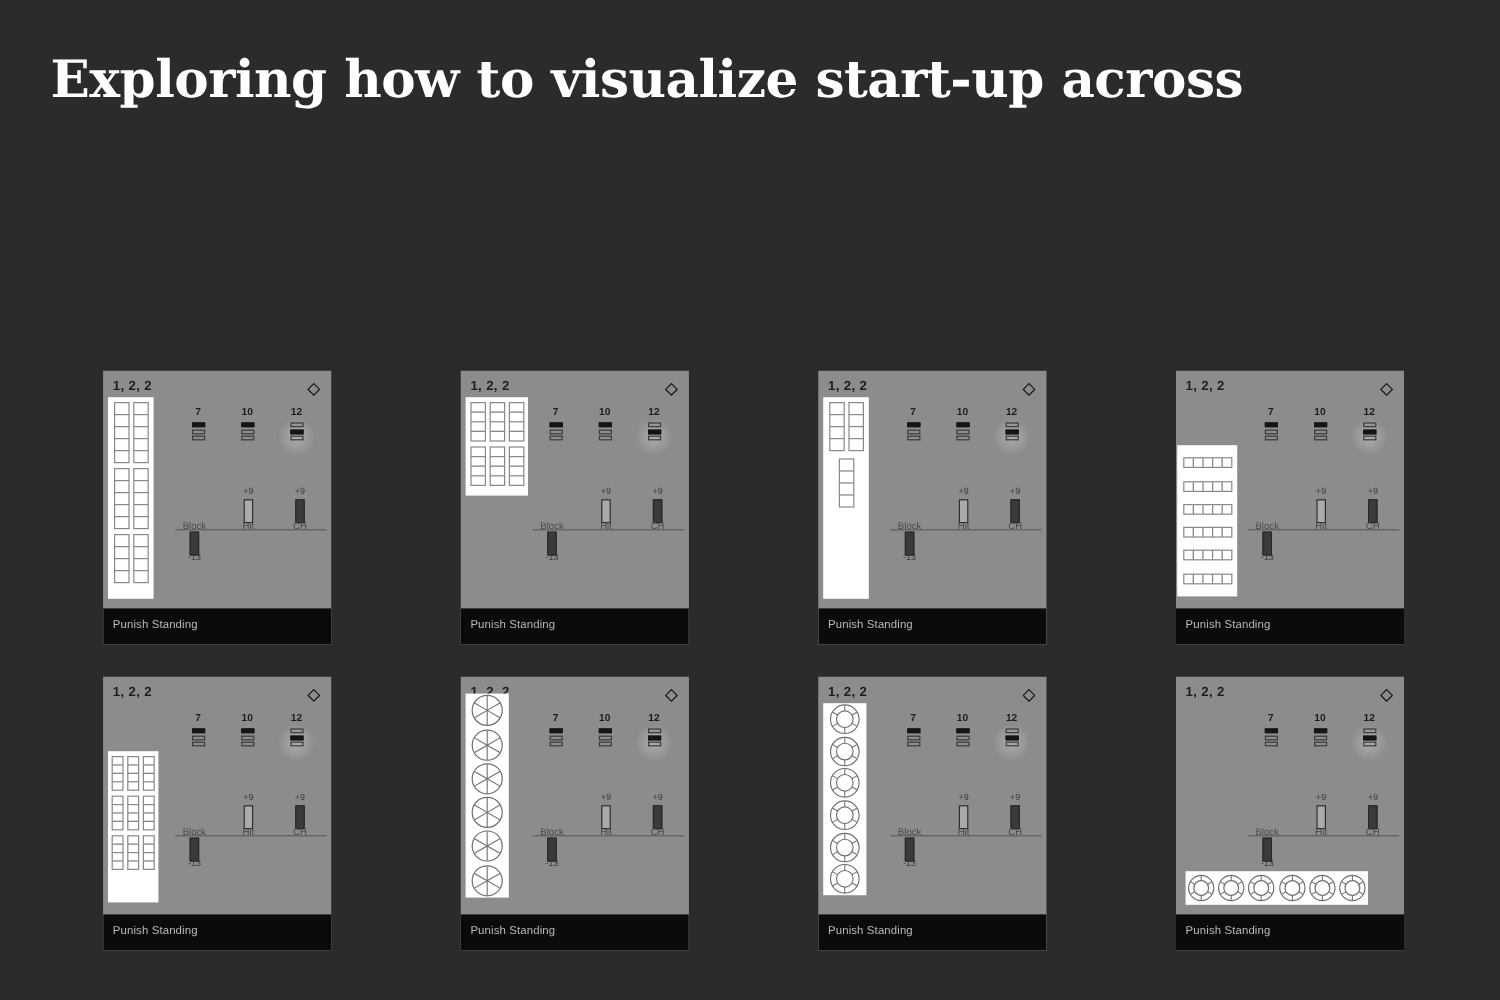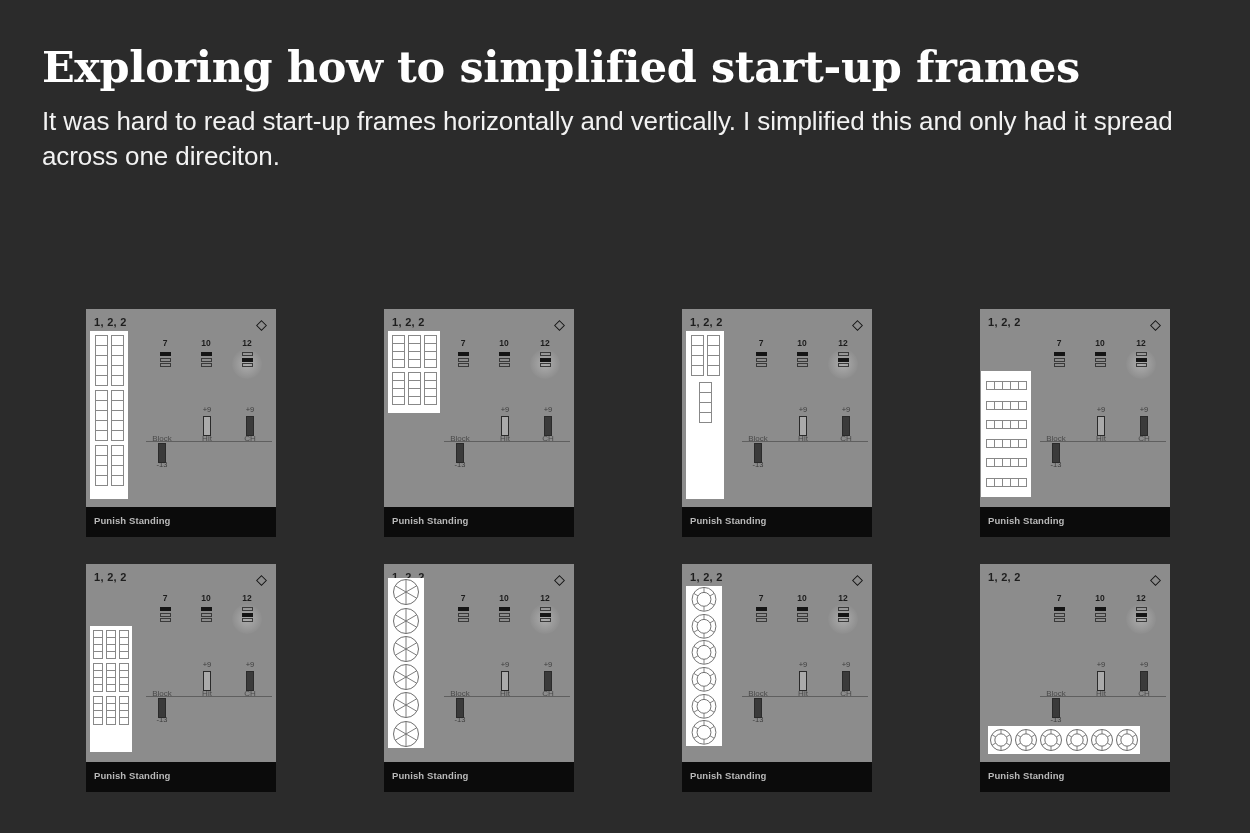--- a/index.html
+++ b/index.html
@@ -47,21 +47,20 @@
   }
   .card.c0 { left: 0px; }
   .card.c1 { left: 298px; }
   .card.c2 { left: 596px; }
   .card.c3 { left: 894px; }
 
   .card-body { position: absolute; left:0; top:0; right:0; height: 198px; background: #8c8c8c; }
   .card-foot {
     position: absolute; left:0; bottom:0; right:0; height: 30px;
     background: #0b0b0b;
-    font-weight: bold;
   }
   .foot-label {
     position: absolute; left: 8px; top: 8px;
     font-size: 9.5px; color: #b9b9b9; letter-spacing: 0.1px;
   }
   .card-title {
     position: absolute; left: 8px; top: 7px;
     font-size: 11px; font-weight: bold; color: #1e1e1e; letter-spacing: 0.3px;
   }
   .diamond-icon {
@@ -126,22 +125,21 @@
 
   .hrow { display: flex; gap: 0px; }
   .hcell { border: 1px solid #888888; background: #fff; }
 </style>
 </head>
 <body>
 
 <div id="root">
 
   <div class="header">
-    <h1 class="title">Exploring how to simplified start-up frames</h1>
-    <p class="subtitle">It was hard to read start-up frames horizontally and vertically. I simplified this and only had it spread across one direciton.</p>
+    <h1 class="title">Exploring how to visualize start-up across</h1>
   </div>
 
   <div class="grid" id="card-grid">
       <div class="grid-row">
         <div class="card c0">
           <div class="card-body">
             <div class="card-title">1, 2, 2</div>
             <div class="diamond-icon"><svg viewBox="0 0 12 12" width="11" height="11">
                 <path d="M6 0.8 L11.2 6 L6 11.2 L0.8 6 Z" fill="none" stroke="#151515" stroke-width="1.1"></path>
               </svg></div>

